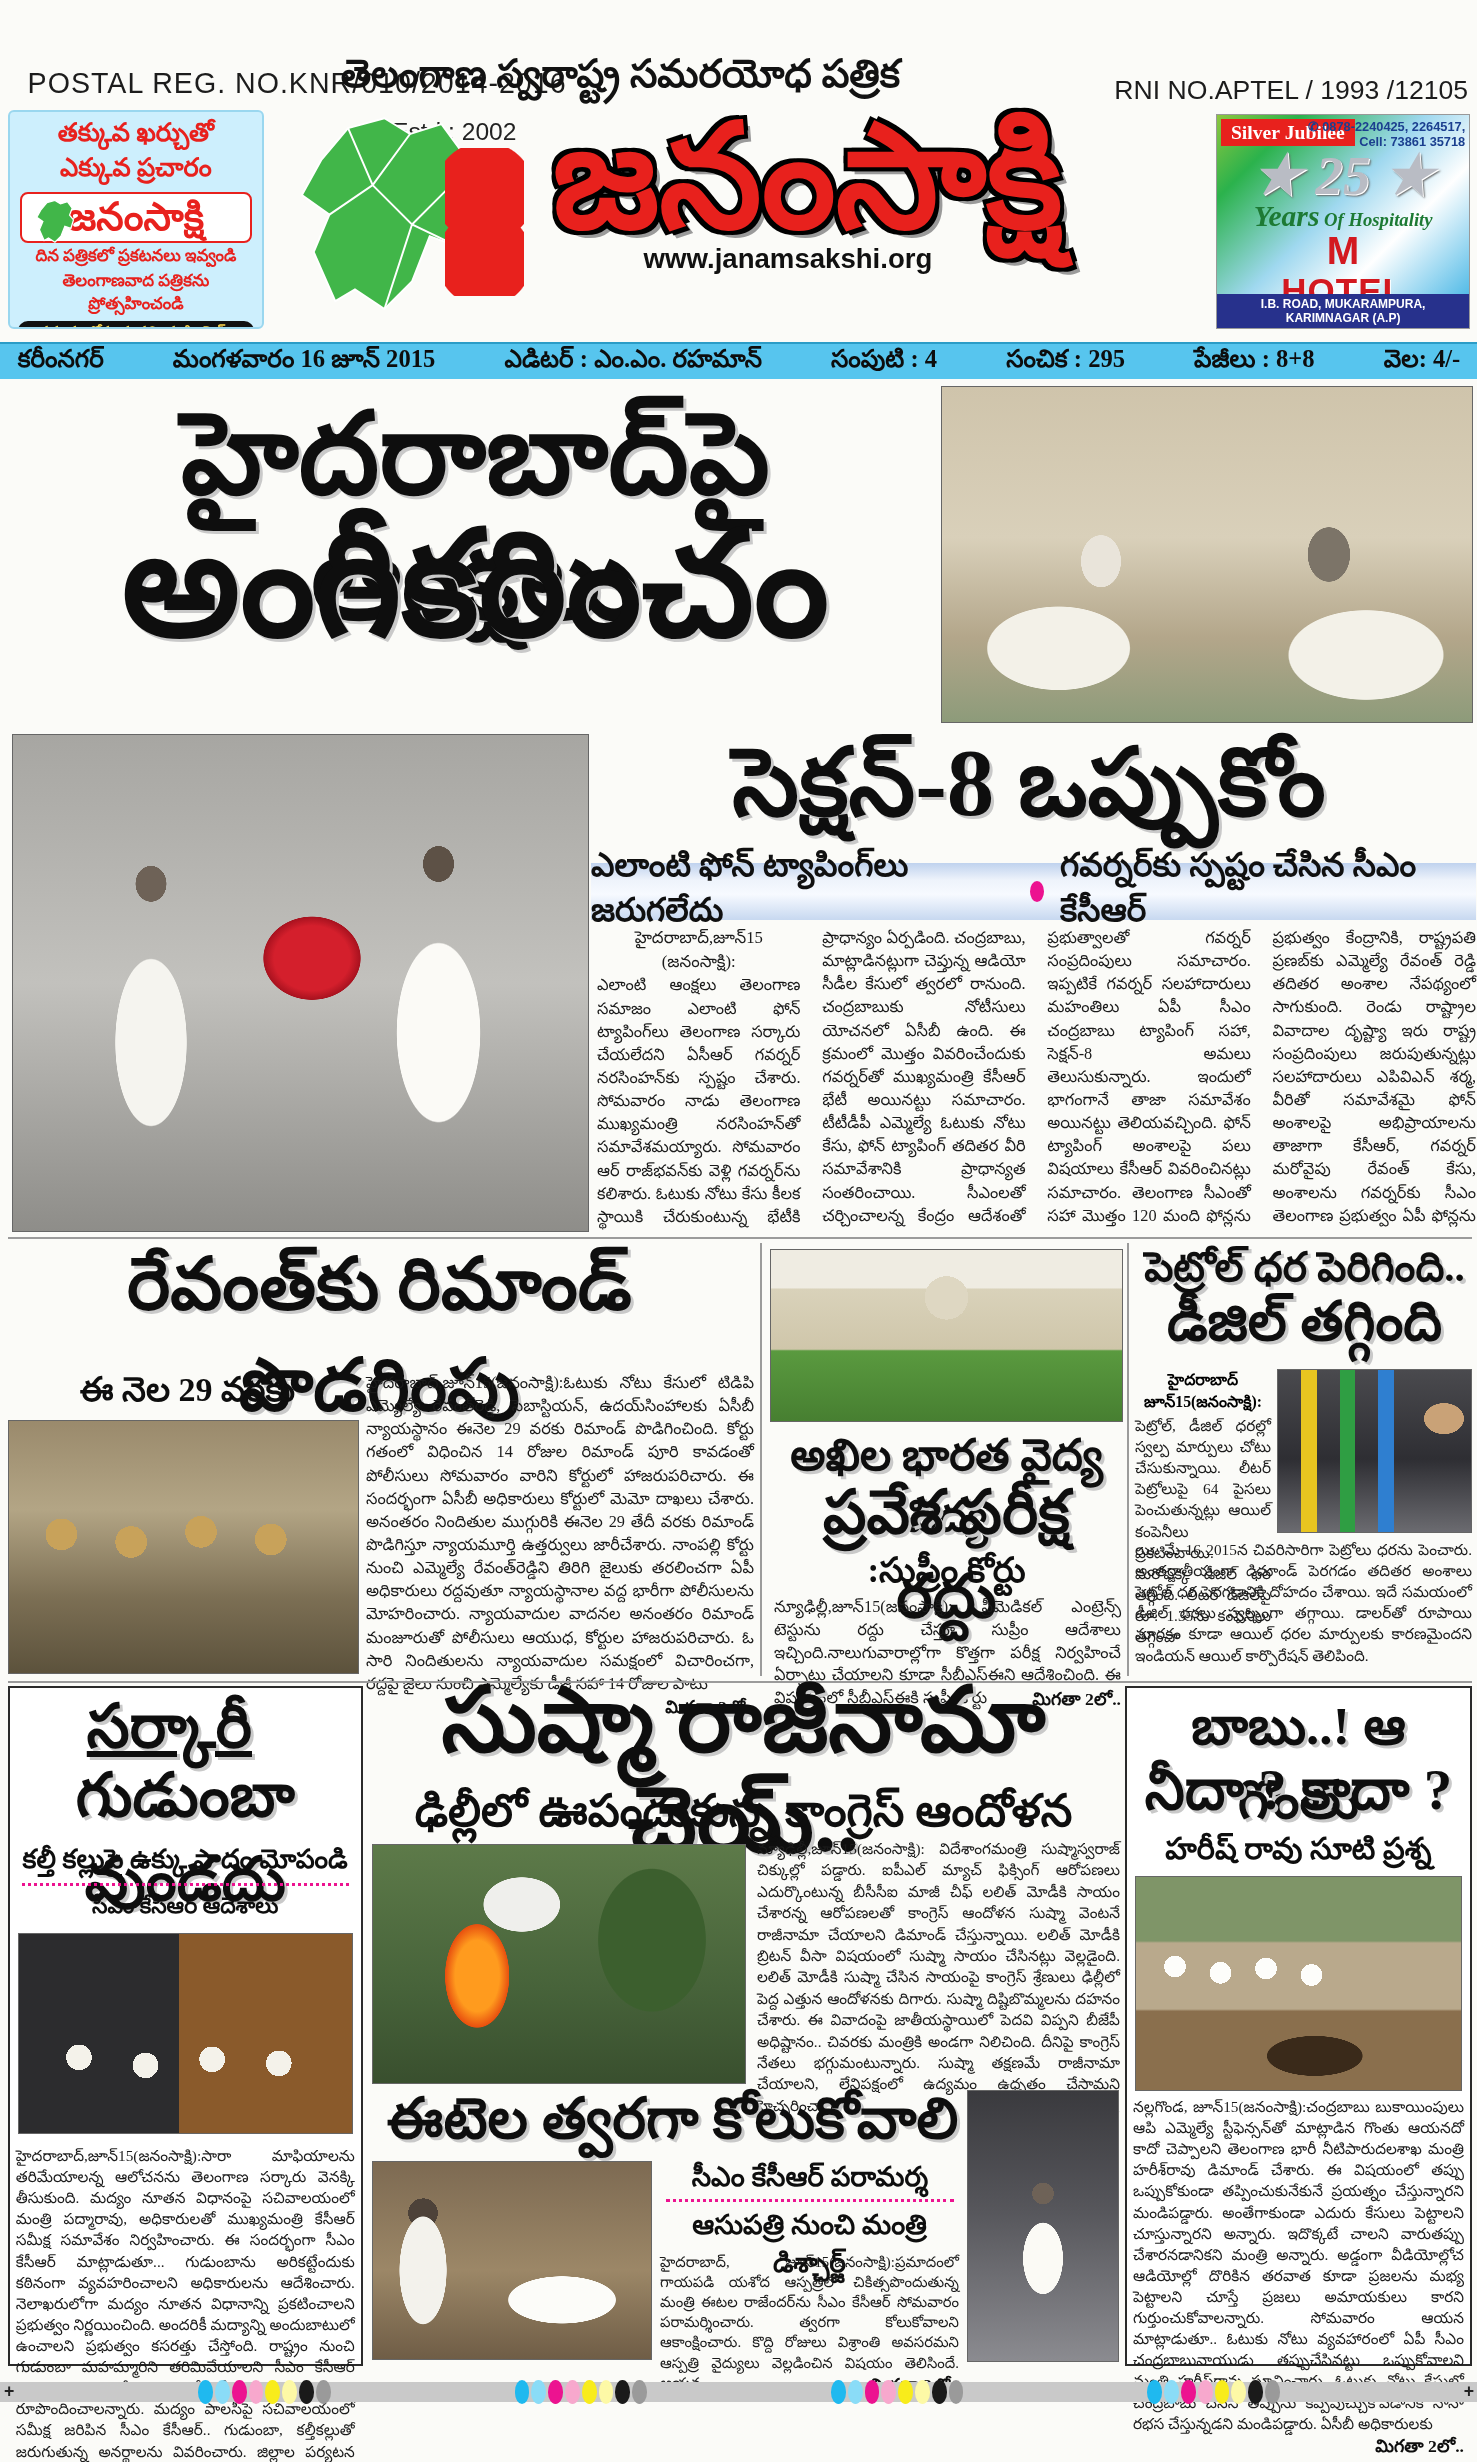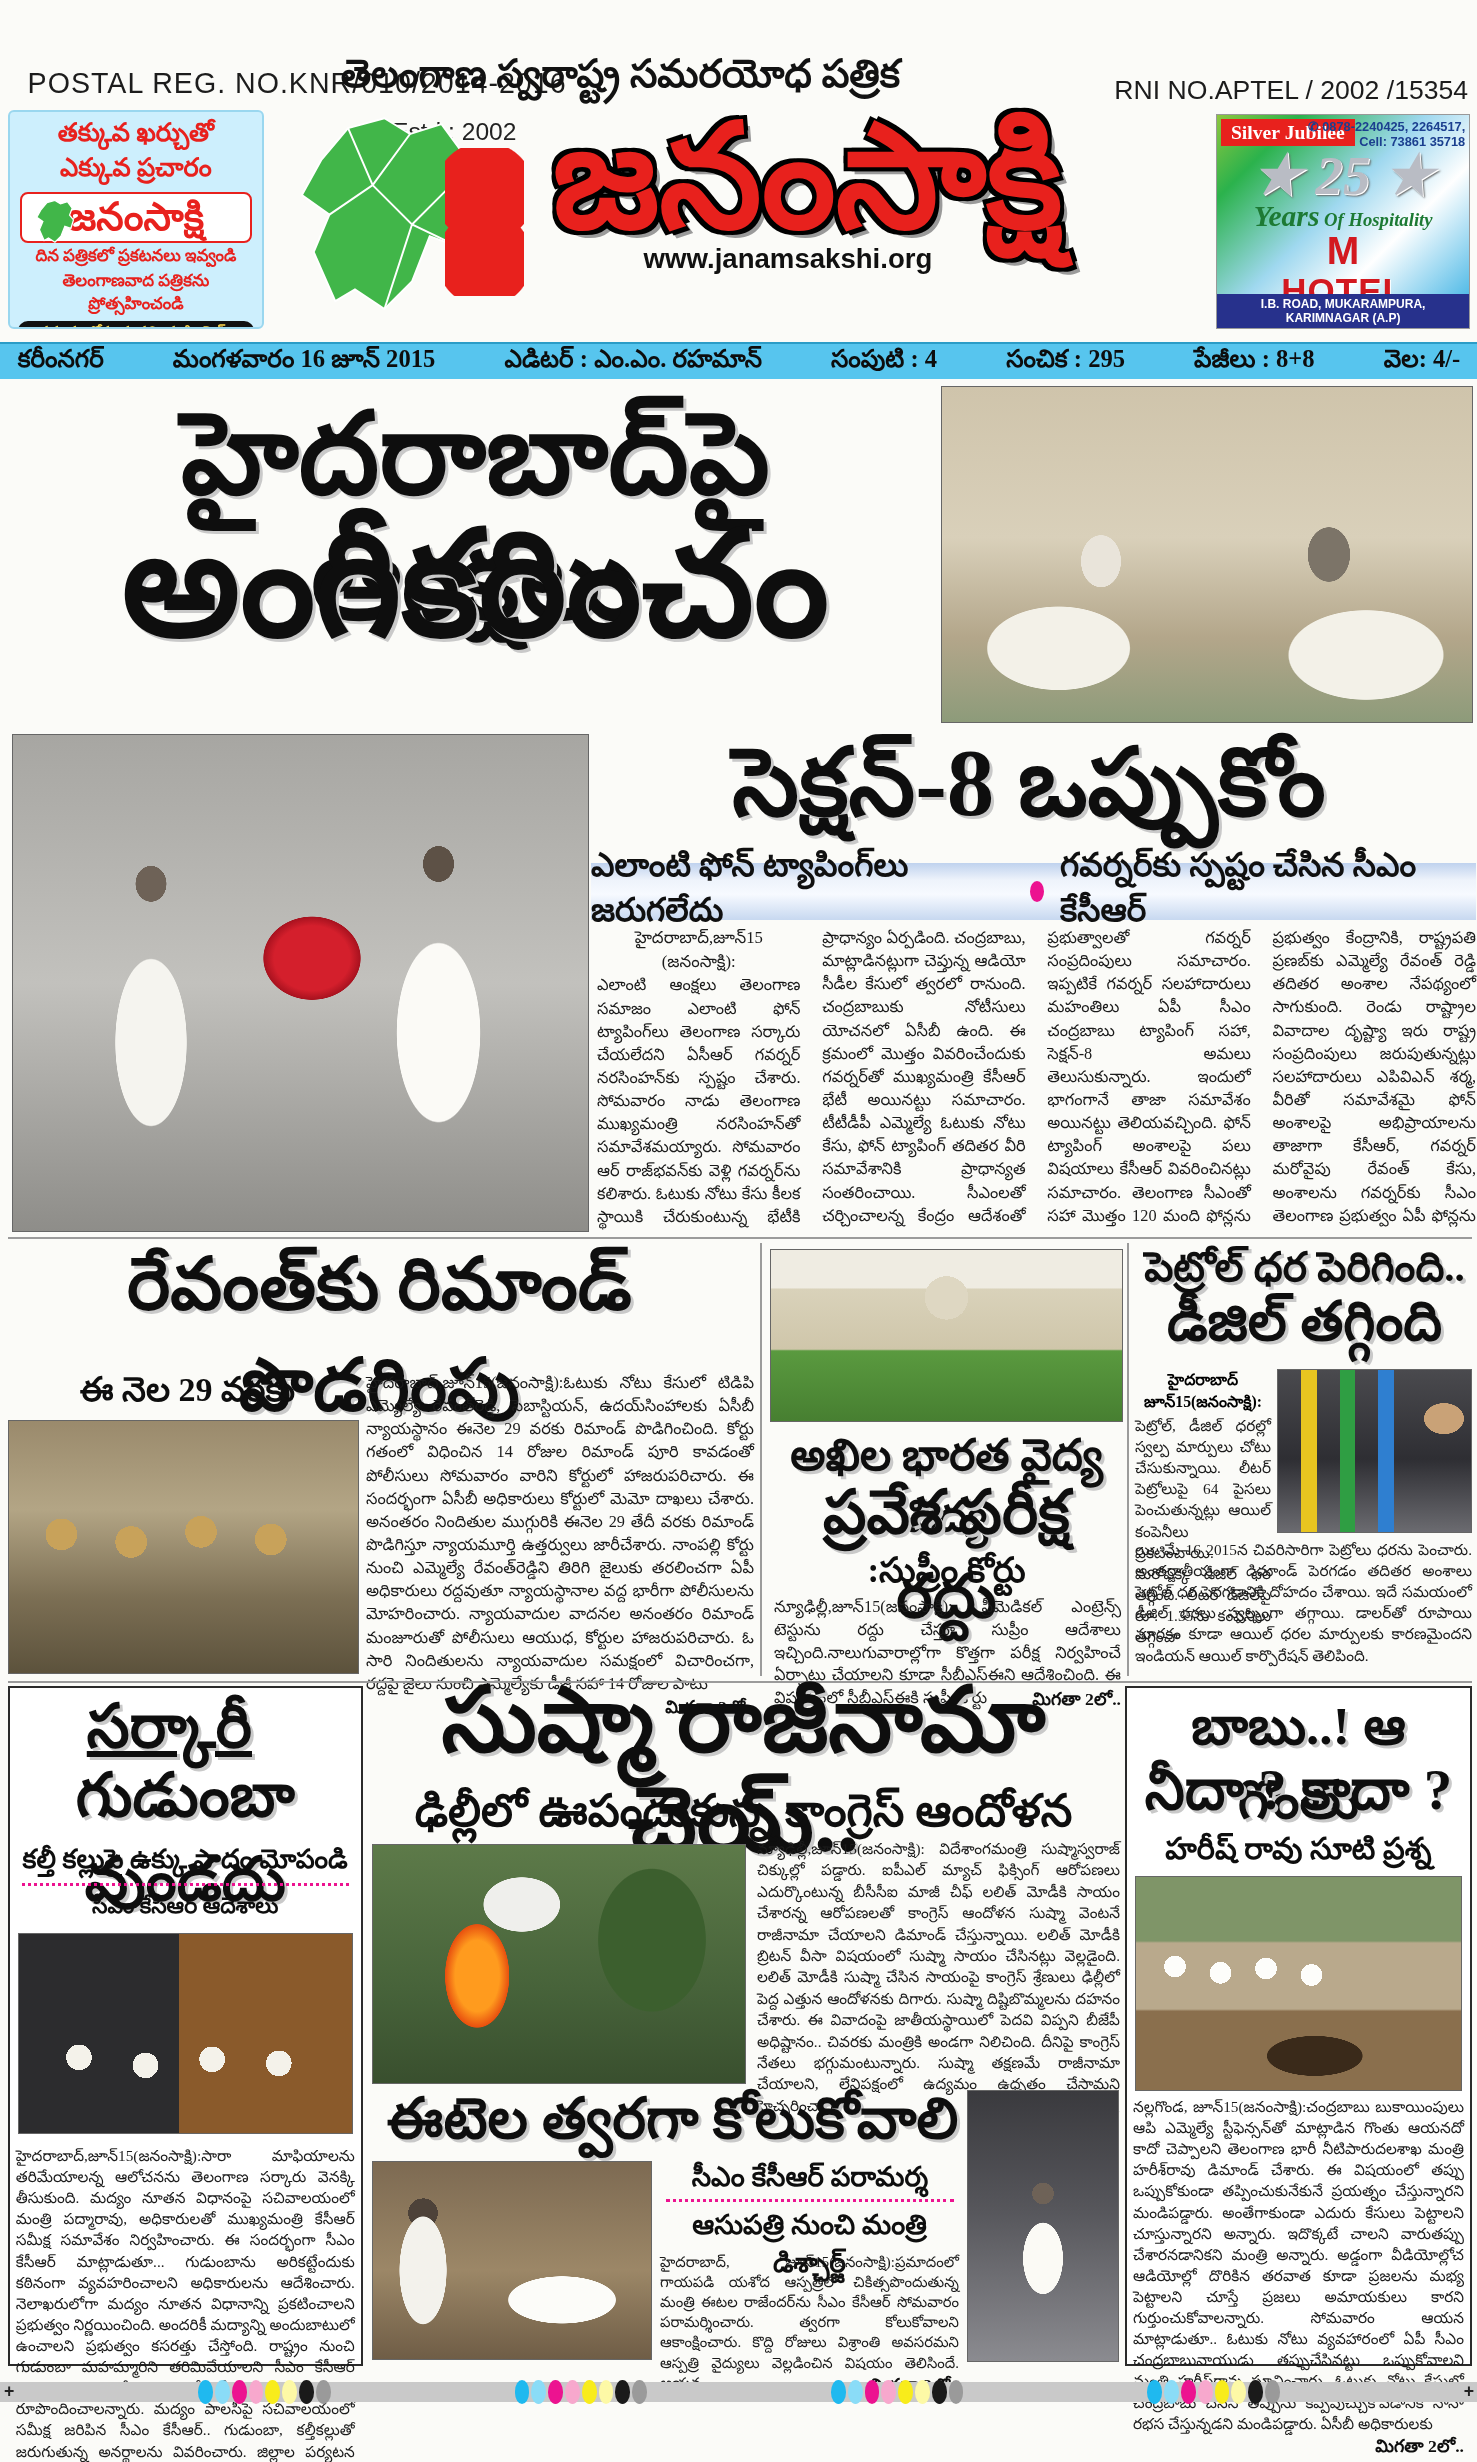--- a/index.html
+++ b/index.html
@@ -167,21 +167,21 @@
   .reg-group { display:flex; gap:2px; }
   .reg-dot { width:14.8px; height:23.6px; border-radius:50%; }
   .reg-mark { font-size:17.7px; font-weight:bold; color:#222; }
 </style>
 </head>
 <body>
 
 <div class="page">
 
   <div class="abs postal">POSTAL REG. NO.KNR/010/2014-2016</div>
-  <div class="abs rni">RNI NO.APTEL / 2002 /15354</div>
+  <div class="abs rni">RNI NO.APTEL / 1993 /12105</div>
   <div class="abs tagline tel center">తెలంగాణ స్వరాష్ట్ర సమరయోధ పత్రిక</div>
   <div class="abs estd">Estd : 2002</div>
 
   <svg class="abs map-telangana" viewBox="0 0 180 218">
     <path d="M55,12 L92,2 L118,18 L150,8 L172,38 L160,70 L178,92 L166,132 L138,122 L120,168 L92,196 L62,176 L42,188 L20,138 L36,100 L8,80 L28,44 Z" fill="#41b649" stroke="#ffffff" stroke-width="2"></path>
     <path d="M55,12 L80,70 L36,100 M80,70 L118,18 M80,70 L120,110 L166,132 M120,110 L92,196 M120,110 L160,70" stroke="#ffffff" stroke-width="2" fill="none"></path>
   </svg>
   <div class="abs emblem"></div>
 
   <div class="abs masthead tel">జనంసాక్షి</div>

